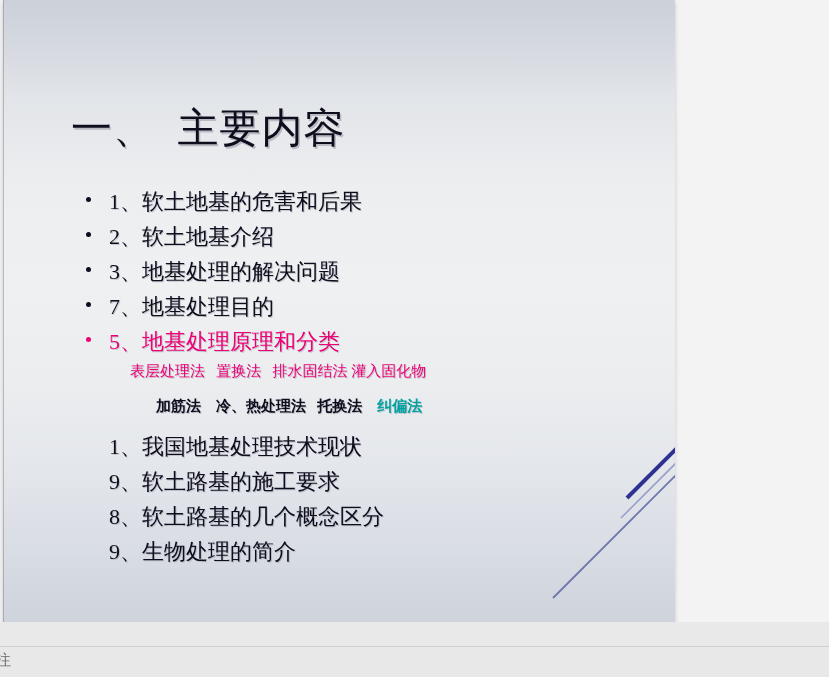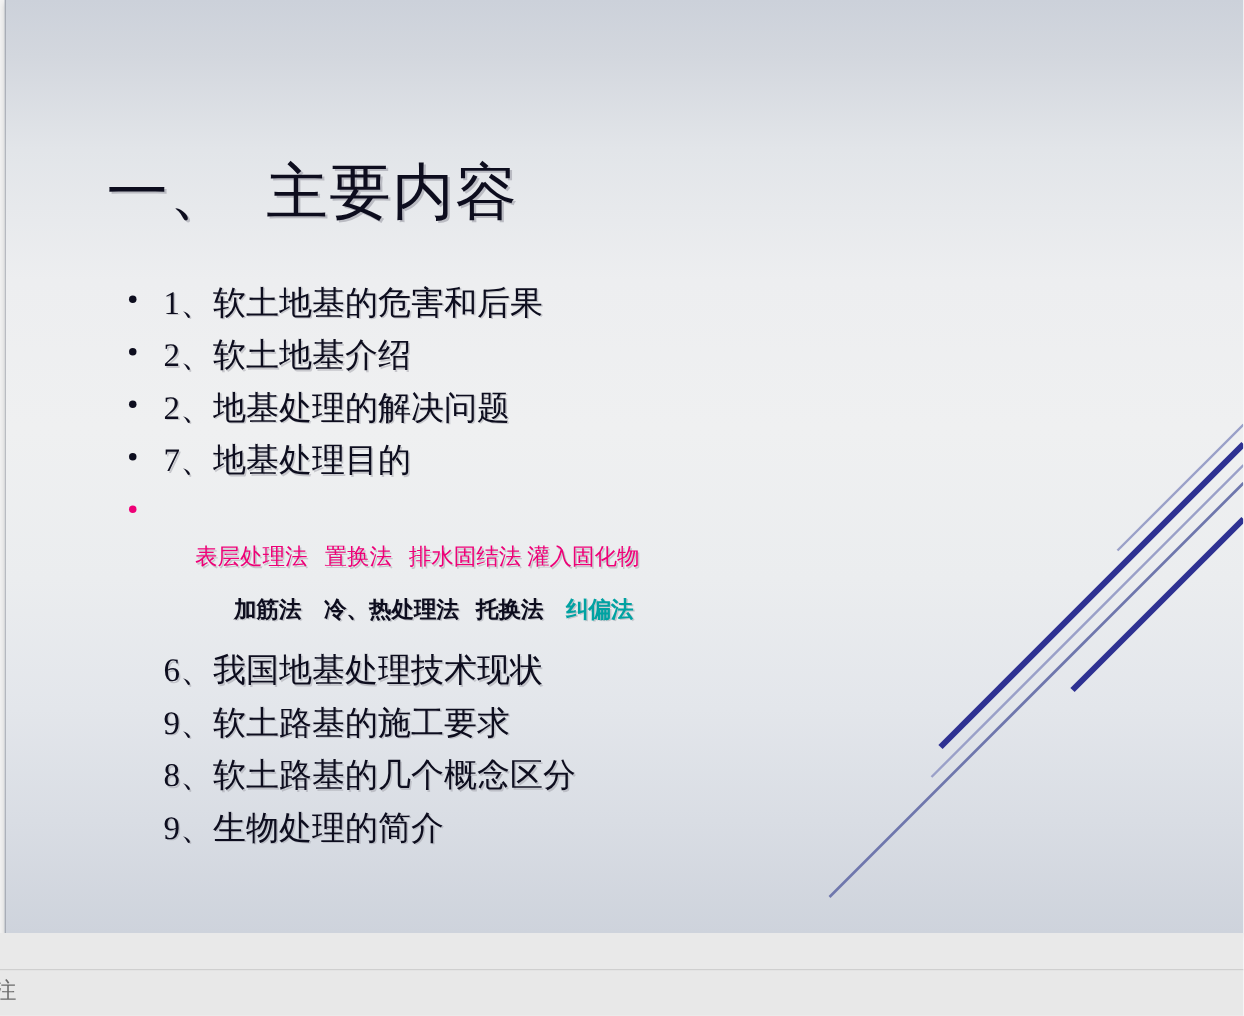--- a/index.html
+++ b/index.html
@@ -20,21 +20,21 @@
     width: 829px;
     height: 677px;
     background: #f3f3f3;
   }
 
   
   .slide {
     position: absolute;
     left: 3px;
     top: 0px;
-    width: 826px;
+    width: 672px;
     height: 622px;
     overflow: hidden;
     background:
       linear-gradient(to bottom,
         #ccd1da 0%,
         #d3d7de 6%,
         #e2e5e9 16%,
         #edeef0 30%,
         #eff0f1 46%,
         #ebedef 62%,
@@ -187,42 +187,43 @@
         <span class="txt">1、软土地基的危害和后果</span>
       </div>
 
       <div class="line">
         <span class="dot"></span>
         <span class="txt">2、软土地基介绍</span>
       </div>
 
       <div class="line">
         <span class="dot"></span>
-        <span class="txt">2、地基处理的解决问题</span>
+        <span class="txt">3、地基处理的解决问题</span>
       </div>
 
       <div class="line">
         <span class="dot"></span>
         <span class="txt">7、地基处理目的</span>
       </div>
 
       <div class="line pink">
         <span class="dot"></span>
+        <span class="txt">5、地基处理原理和分类</span>
       </div>
 
       <div class="subline indent1">
         <span class="txt">表层处理法   置换法   排水固结法 灌入固化物</span>
       </div>
 
       <div class="subline indent2">
         <span class="txt"><span>加筋法    冷、热处理法   托换法</span><span>&nbsp;&nbsp;&nbsp;&nbsp;</span><span class="teal">纠偏法</span></span>
       </div>
 
       <div class="line plain">
-        <span class="txt">6、我国地基处理技术现状</span>
+        <span class="txt">1、我国地基处理技术现状</span>
       </div>
 
       <div class="line plain">
         <span class="txt">9、软土路基的施工要求</span>
       </div>
 
       <div class="line plain">
         <span class="txt">8、软土路基的几个概念区分</span>
       </div>
 

